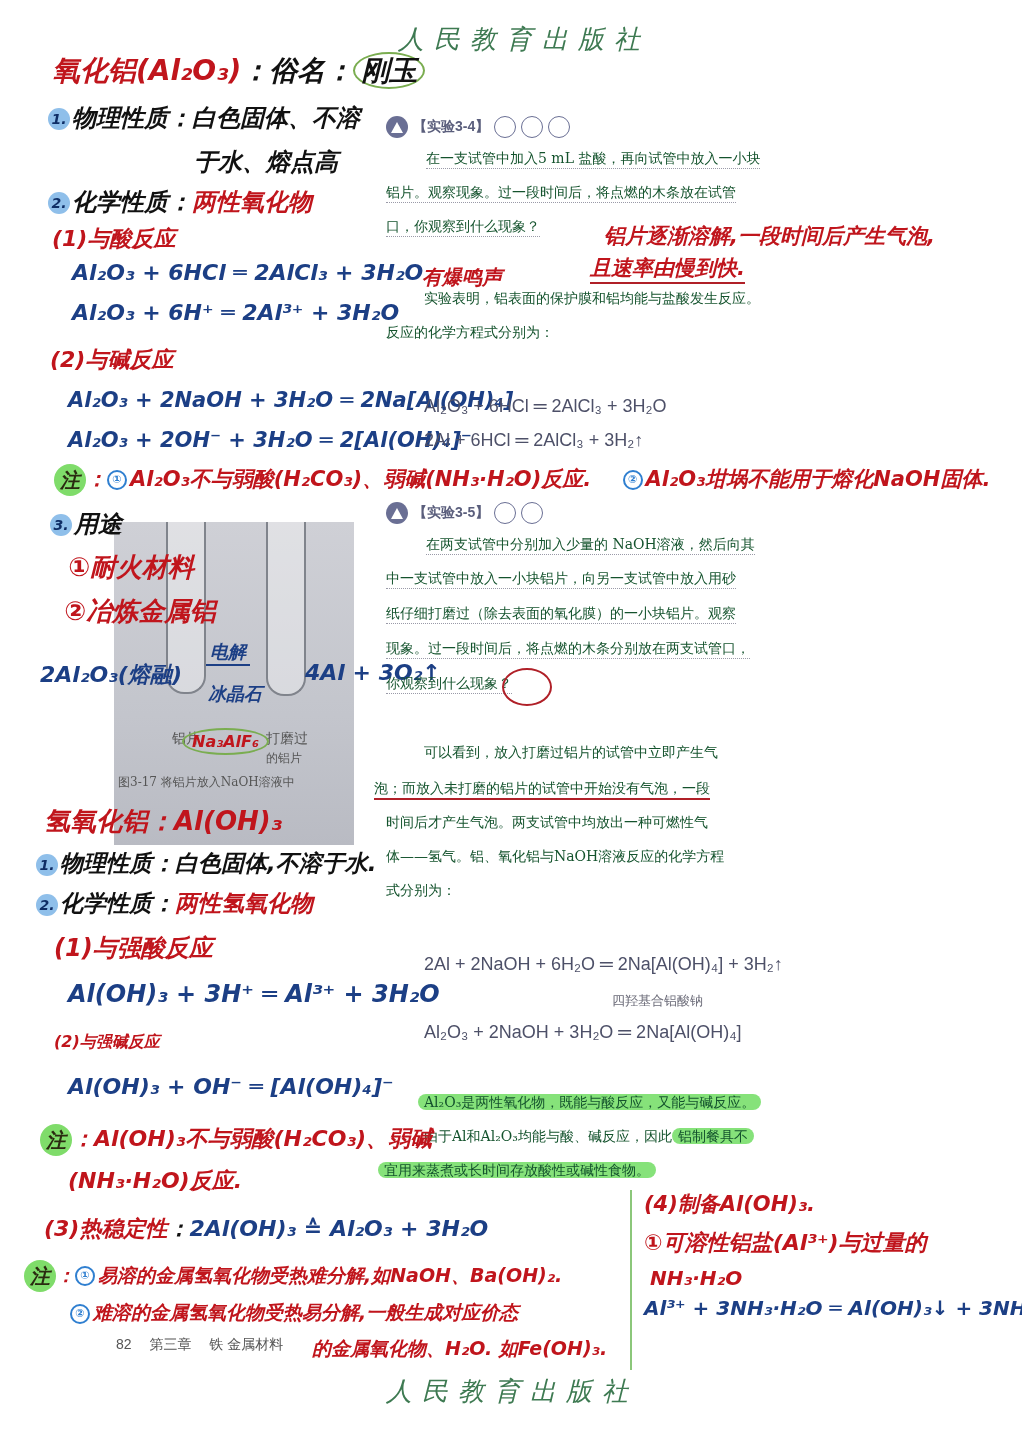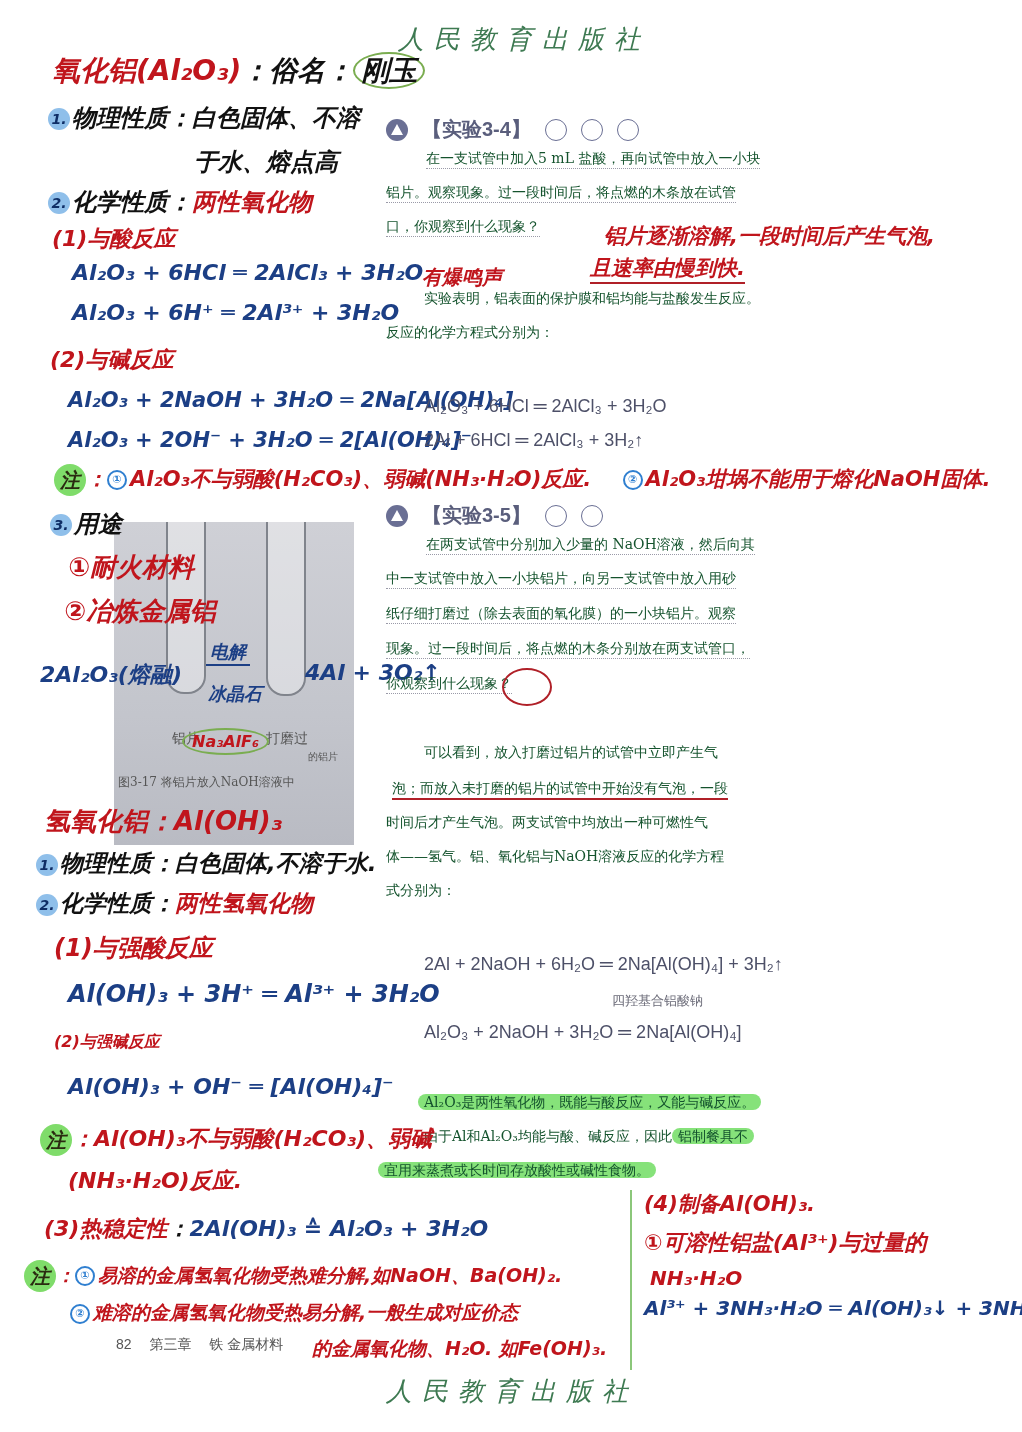--- a/index.html
+++ b/index.html
@@ -13,21 +13,21 @@
   .book { font-family:"DejaVu Serif", serif; color:#14532d; font-size:14px; }
   .book-sans { font-family:"Liberation Sans", sans-serif; color:#4d5068; font-size:18px; }
   .dotline { border-bottom:1px dotted #9a9aa8; }
   .pub { font-family:"DejaVu Serif", serif; font-style:italic; color:#3e7a52; font-size:26px; letter-spacing:10px; }
   .num-badge { display:inline-block; width:22px; height:22px; border-radius:50%; background:#8fbfea;
                color:#0f2e66; font-size:14px; text-align:center; line-height:22px; font-weight:bold; margin-right:2px; vertical-align:middle; }
   .note-badge { display:inline-block; width:32px; height:32px; border-radius:50%; background:#7fdc6a;
                color:#2a2a10; font-size:20px; text-align:center; line-height:32px; font-weight:bold; vertical-align:middle; }
   .circ-num { display:inline-block; width:16px; height:16px; border:2px solid #2f7fd0; border-radius:50%;
                color:#2f7fd0; font-size:11px; line-height:16px; text-align:center; vertical-align:middle; margin-right:3px; }
-  .exp-head { font-family:"Liberation Sans", sans-serif; font-weight:bold; color:#5a5e7c; font-size:20px; display:flex; align-items:center; gap:14px; }
+  .exp-head { font-family:"Liberation Sans", sans-serif; font-weight:bold; color:#5a5e7c; font-size:14px; display:flex; align-items:center; gap:5px; }
   .flask { width:22px; height:22px; border-radius:50%; background:#6a6f94; display:inline-flex; align-items:center; justify-content:center; }
   .safety { width:22px; height:22px; border-radius:50%; border:1.5px solid #6a6f94; display:inline-block; box-sizing:border-box; }
   .tri { width:0; height:0; border-left:12px solid transparent; border-right:12px solid transparent; border-bottom:21px solid #6a6f94; display:inline-block; position:relative; }
   .hl { background:#86e27a; border-radius:10px; padding:0 6px; }
   .photo { position:absolute; left:114px; top:522px; width:240px; height:323px;
            background:linear-gradient(180deg,#cfd0d6 0%,#c3c5cc 60%,#b9bbc3 100%); }
   .tube { position:absolute; width:36px; border-left:2px solid #80848c; border-right:2px solid #80848c;
           border-bottom:2px solid #80848c; border-radius:0 0 18px 18px; background:rgba(255,255,255,0.35); }
   .red-oval { position:absolute; border:2px solid #b02028; border-radius:50%; }
   .uline-red { border-bottom:2px solid #b02028; }
@@ -62,21 +62,21 @@
 <div class="abs hand red" style="left:54px;top:464px;font-size:21px;">
   <span class="note-badge">注</span>：<span class="circ-num">①</span><span>Al₂O₃不与弱酸(H₂CO₃)、弱碱(NH₃·H₂O)反应.</span>
   <span style="margin-left:24px;"></span><span class="circ-num">②</span><span>Al₂O₃坩埚不能用于熔化NaOH固体.</span>
 </div>
 
 <div class="photo">
   <div class="tube" style="left:52px;top:0;height:170px;"></div>
   <div class="tube" style="left:152px;top:0;height:172px;"></div>
   <div class="abs book" style="left:58px;top:208px;font-size:14px;color:#555;">铝片</div>
   <div class="abs book" style="left:152px;top:208px;font-size:14px;color:#555;">打磨过</div>
-  <div class="abs book" style="left:152px;top:228px;font-size:10px;color:#555;margin-left:42px;">的铝片</div>
+  <div class="abs book" style="left:152px;top:228px;font-size:12px;color:#555;">的铝片</div>
 </div>
 
 <div class="abs hand black" style="left:50px;top:508px;font-size:24px;">
   <span class="num-badge">3.</span><span>用途</span>
 </div>
 <div class="abs hand red" style="left:68px;top:550px;font-size:26px;">①耐火材料</div>
 <div class="abs hand red" style="left:64px;top:594px;font-size:26px;">②冶炼金属铝</div>
 
 <div class="abs hand blue" style="left:40px;top:660px;font-size:22px;">2Al₂O₃(熔融)</div>
 <div class="abs hand blue" style="left:206px;top:640px;font-size:18px;border-bottom:2px solid #1c3f85;padding:0 4px;">电解</div>
@@ -118,21 +118,21 @@
 </div>
 
 <div class="abs book dotline" style="left:426px;top:536px;">在两支试管中分别加入少量的 NaOH溶液，然后向其</div>
 <div class="abs book dotline" style="left:386px;top:570px;">中一支试管中放入一小块铝片，向另一支试管中放入用砂</div>
 <div class="abs book dotline" style="left:386px;top:605px;">纸仔细打磨过（除去表面的氧化膜）的一小块铝片。观察</div>
 <div class="abs book dotline" style="left:386px;top:640px;">现象。过一段时间后，将点燃的木条分别放在两支试管口，</div>
 <div class="abs book dotline" style="left:386px;top:675px;">你观察到什么现象？</div>
 <div class="red-oval" style="left:502px;top:668px;width:46px;height:34px;"></div>
 
 <div class="abs book" style="left:424px;top:744px;">可以看到，放入打磨过铝片的试管中立即产生气</div>
-<div class="abs book uline-red" style="left:392px;top:780px;">泡；而放入未打磨的铝片的试管中开始没有气泡，一段</div>
+<div class="abs book uline-red" style="left:374px;top:780px;">泡；而放入未打磨的铝片的试管中开始没有气泡，一段</div>
 <div class="abs book" style="left:386px;top:814px;">时间后才产生气泡。两支试管中均放出一种可燃性气</div>
 <div class="abs book" style="left:386px;top:848px;">体——氢气。铝、氧化铝与NaOH溶液反应的化学方程</div>
 <div class="abs book" style="left:386px;top:882px;">式分别为：</div>
 
 <div class="abs book-sans" style="left:424px;top:954px;">2Al + 2NaOH + 6H₂O ═ 2Na[Al(OH)₄] + 3H₂↑</div>
 <div class="abs book" style="left:612px;top:992px;font-size:13px;color:#6b6b78;">四羟基合铝酸钠</div>
 <div class="abs book-sans" style="left:424px;top:1022px;">Al₂O₃ + 2NaOH + 3H₂O ═ 2Na[Al(OH)₄]</div>
 
 <div class="abs book" style="left:418px;top:1094px;"><span class="hl">Al₂O₃是两性氧化物，既能与酸反应，又能与碱反应。</span></div>
 <div class="abs book" style="left:424px;top:1128px;"><span>由于Al和Al₂O₃均能与酸、碱反应，因此</span><span class="hl">铝制餐具不</span></div>

